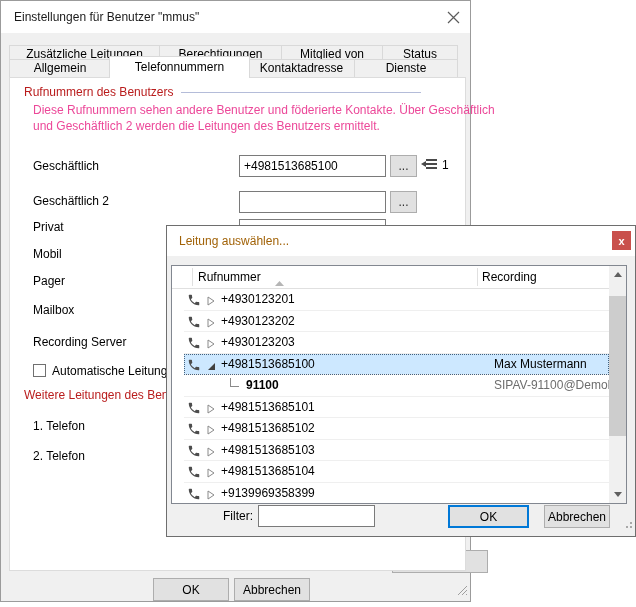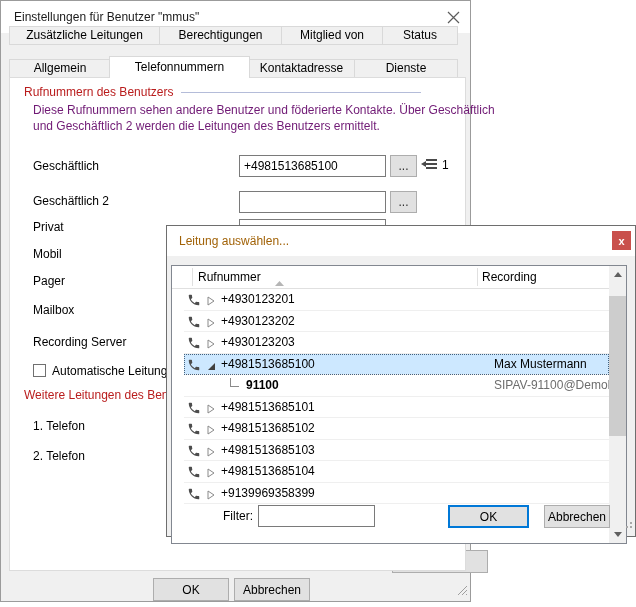--- a/index.html
+++ b/index.html
@@ -22,37 +22,37 @@
   .main-close {
     position:absolute; right:6px; top:5px; width:22px; height:22px;
     display:flex; align-items:center; justify-content:center; cursor:default;
   }
 
   
   .tab {
     position:absolute; height:19px; line-height:17px; text-align:center;
     background:#f0f0f0; border:1px solid #d9d9d9;
   }
-  .tab.r1 { top:25px; }
+  .tab.r1 { top:44px; }
   .tab.r2 { top:58px; height:19px; }
   .tab.active {
     top:55px; height:22px; background:#ffffff; border-bottom:none;
     z-index:3; line-height:20px;
   }
   .tab-page {
     position:absolute; left:8px; top:76px; width:457px; height:494px;
     background:#ffffff; border:1px solid #dcdcdc; z-index:1;
   }
 
   .section-heading {
     position:absolute; display:flex; align-items:center; color:#b91c1c;
     white-space:nowrap;
   }
   .section-heading .rule { height:1px; background:#b4bcd9; margin-left:8px; flex:0 0 auto; }
-  .desc { position:absolute; color:#701a75; white-space:nowrap; }
+  .desc { position:absolute; color:#ec4899; white-space:nowrap; }
 
   .field-label { position:absolute; left:23px; line-height:22px; white-space:nowrap; }
   .txt {
     position:absolute; left:229px; width:147px; height:22px;
     border:1px solid #7a7a7a; background:#fff; padding:0 4px;
     font-family:"Liberation Sans", sans-serif; font-size:12px;
   }
   .browse {
     position:absolute; left:380px; width:27px; height:22px;
     background:#e1e1e1; border:1px solid #adadad; color:#2b2b2b;
@@ -77,21 +77,21 @@
   }
   .line-titlebar { position:absolute; left:0; top:0; right:0; height:30px; background:#ffffff; }
   .line-title { position:absolute; left:12px; top:8px; color:#a16207; }
   .line-close {
     position:absolute; right:4px; top:5px; width:19px; height:19px;
     background:#c9504c; color:#ffffff; font-weight:bold; font-size:11px;
     display:flex; align-items:center; justify-content:center;
   }
 
   .list {
-    position:absolute; left:4px; top:39px; width:456px; height:279px;
+    position:absolute; left:4px; top:39px; width:456px; height:239px;
     background:#ffffff; border:1px solid #828790; overflow:hidden;
   }
   .list-header {
     position:absolute; left:0; top:0; right:17px; height:23px; background:#ffffff;
     border-bottom:1px solid #e0e0e0;
   }
   .col-num-h { position:absolute; left:26px; top:4px; }
   .col-own-h { position:absolute; left:310px; top:4px; }
   .col-div { position:absolute; top:2px; bottom:2px; width:1px; background:#e0e0e0; }
   .sort-arrow { position:absolute; left:103px; top:9px; }

